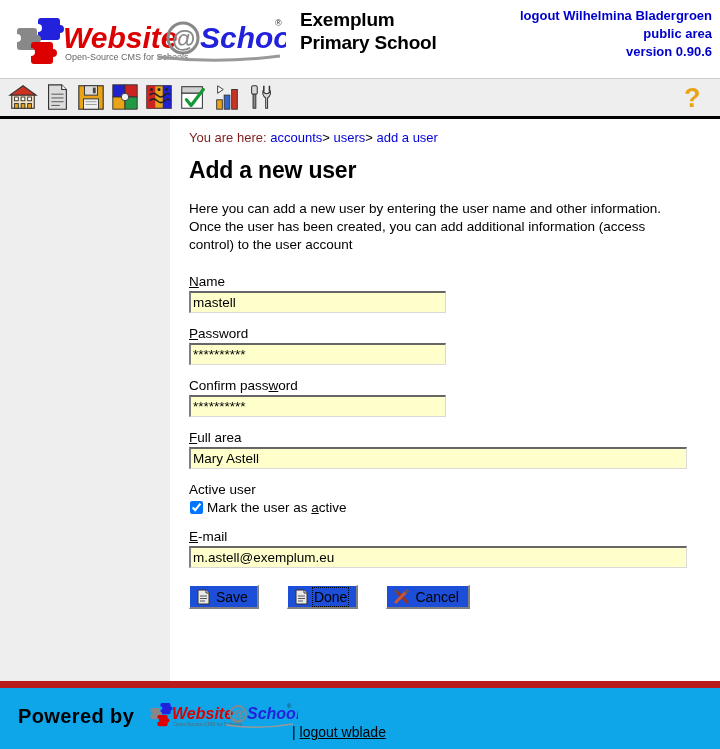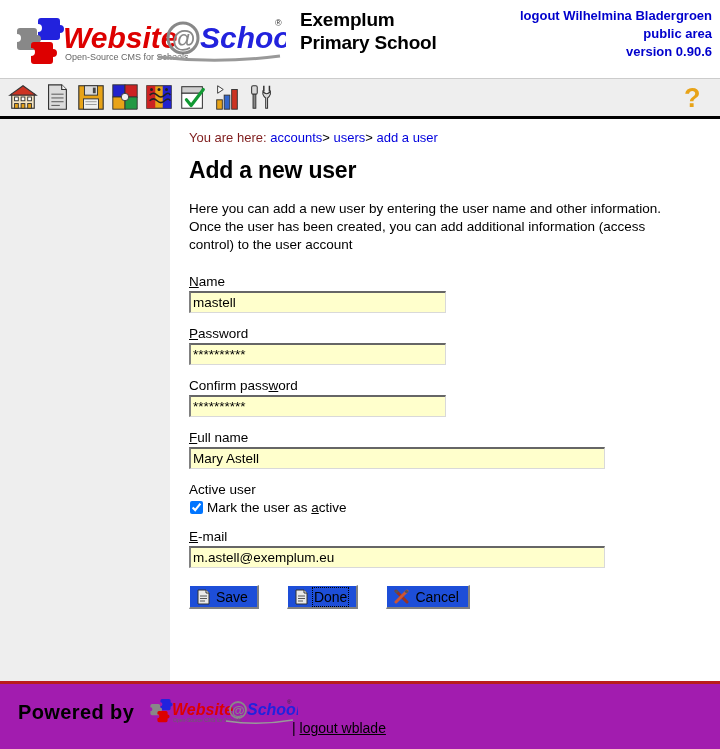--- a/index.html
+++ b/index.html
@@ -164,21 +164,21 @@
     border: 1px solid #d9d9d9;
     border-top: 2px solid #666666;
     border-left: 2px solid #808080;
     font-family: "Liberation Sans", sans-serif;
     font-size: 13.5px;
     color: #000000;
     padding: 0 2px;
     outline: none;
   }
   .txt.short { width: 257px; }
-  .txt.long  { width: 416px; }
+  .txt.long  { width: 498px; }
 
   .check-row {
     font-size: 13.5px;
     line-height: 17px;
     display: flex;
     align-items: center;
     margin-top: 1px;
   }
   .check-row input[type="checkbox"] {
     margin: 0 4px 0 1px;
@@ -214,22 +214,22 @@
   .btn.focused .blabel {
     outline: 1px dotted #000000;
     outline-offset: 1px;
   }
   .btn svg { display: block; flex: none; }
 
   
   .footer {
     position: relative;
     height: 68px;
-    background: #a21caf;
-    border-top: 3px solid #b91c1c;
+    background: #0ea5e9;
+    border-top: 7px solid #b91c1c;
     box-sizing: border-box;
     text-decoration: underline;
   }
   .powered {
     position: absolute;
     left: 18px;
     top: 17px;
     font-size: 20px;
     font-weight: bold;
     letter-spacing: 0.4px;
@@ -405,21 +405,21 @@
         <div class="field-label"><u>P</u><span>assword</span></div>
         <input class="txt short" type="text" value="**********" style="">
       </div>
 
       <div class="field">
         <div class="field-label"><span>Confirm pass</span><u>w</u><span>ord</span></div>
         <input class="txt short" type="text" value="**********" style="">
       </div>
 
       <div class="field">
-        <div class="field-label"><u>F</u><span>ull name</span></div>
+        <div class="field-label"><u>F</u><span>ull area</span></div>
         <input class="txt long" type="text" value="Mary Astell" style="">
       </div>
 
       <div class="field">
         <div class="field-label">Active user</div>
         <div class="check-row">
           <input type="checkbox" id="cb-active" checked="" style="">
           <label for="cb-active"><span>Mark the user as </span><u>a</u><span>ctive</span></label>
         </div>
       </div>

